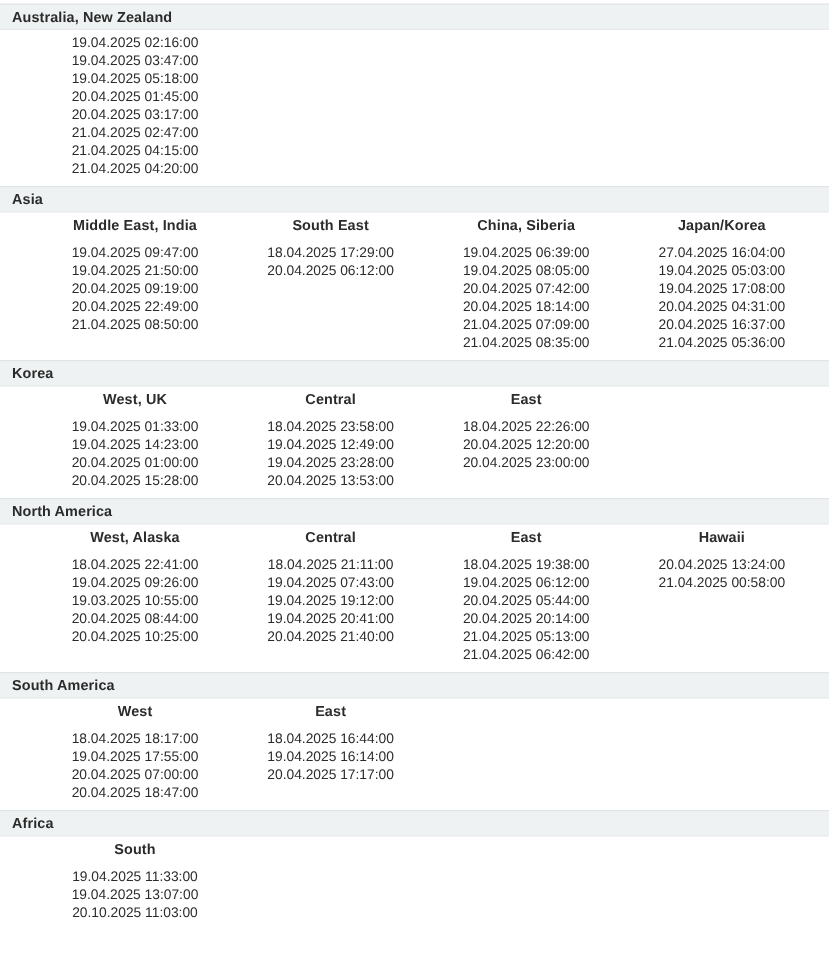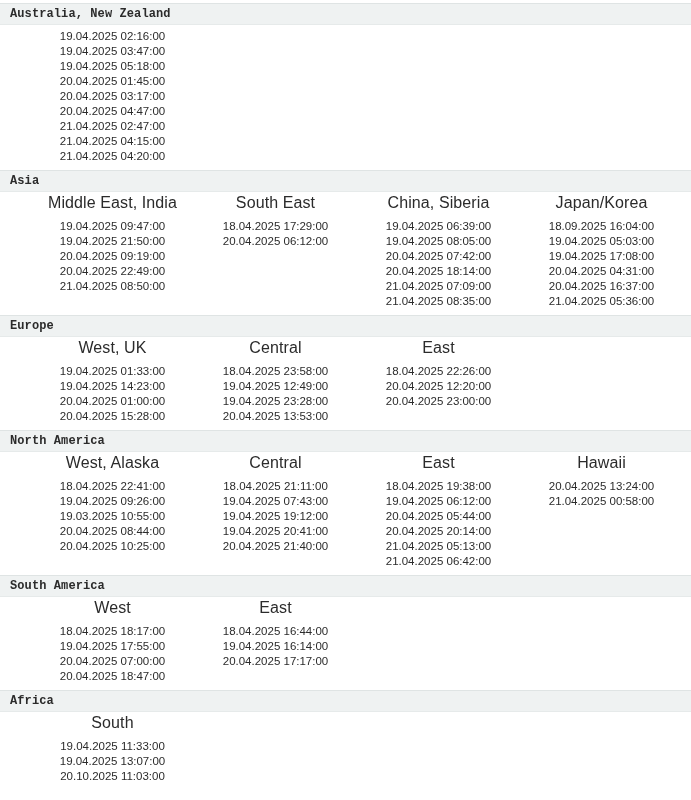--- a/index.html
+++ b/index.html
@@ -20,35 +20,34 @@
   .band {
     height: 20px;
     line-height: 20px;
     background: #eff2f2;
     border-top: 1px solid #dfe4e4;
     border-bottom: 1px solid #e6eaea;
     padding: 0 10px;
     font-size: 12px;
     font-weight: bold;
     letter-spacing: 0.1px;
-    font-family: Liberation Mono, monospace;
   }
   .cols {
     display: flex;
     padding: 4px 8px 6px 8px;
     margin-left: 23px;
   }
   .col {
     width: 25%;
     text-align: center;
     box-sizing: border-box;
   }
   .col-title {
-    font-size: 16px;
-    font-weight: normal;
+    font-size: 12px;
+    font-weight: bold;
     line-height: 14px;
     margin-bottom: 9px;
     letter-spacing: 0.1px;
   }
   .time {
     font-size: 11.5px;
     line-height: 15px;
     white-space: nowrap;
   }
 </style>
@@ -58,21 +57,20 @@
 <div id="timetable-root">
     <div class="section">
       <div class="band">Australia, New Zealand</div>
       <div class="cols">
         <div class="col">
           <div class="time">19.04.2025 02:16:00</div>
           <div class="time">19.04.2025 03:47:00</div>
           <div class="time">19.04.2025 05:18:00</div>
           <div class="time">20.04.2025 01:45:00</div>
           <div class="time">20.04.2025 03:17:00</div>
-          <div class="time">20.04.2025 04:47:00</div>
           <div class="time">21.04.2025 02:47:00</div>
           <div class="time">21.04.2025 04:15:00</div>
           <div class="time">21.04.2025 04:20:00</div>
         </div>
       </div>
     </div>
     <div class="section">
       <div class="band">Asia</div>
       <div class="cols">
         <div class="col">
@@ -92,31 +90,31 @@
           <div class="col-title">China, Siberia</div>
           <div class="time">19.04.2025 06:39:00</div>
           <div class="time">19.04.2025 08:05:00</div>
           <div class="time">20.04.2025 07:42:00</div>
           <div class="time">20.04.2025 18:14:00</div>
           <div class="time">21.04.2025 07:09:00</div>
           <div class="time">21.04.2025 08:35:00</div>
         </div>
         <div class="col">
           <div class="col-title">Japan/Korea</div>
-          <div class="time">18.09.2025 16:04:00</div>
+          <div class="time">27.04.2025 16:04:00</div>
           <div class="time">19.04.2025 05:03:00</div>
           <div class="time">19.04.2025 17:08:00</div>
           <div class="time">20.04.2025 04:31:00</div>
           <div class="time">20.04.2025 16:37:00</div>
           <div class="time">21.04.2025 05:36:00</div>
         </div>
       </div>
     </div>
     <div class="section">
-      <div class="band">Europe</div>
+      <div class="band">Korea</div>
       <div class="cols">
         <div class="col">
           <div class="col-title">West, UK</div>
           <div class="time">19.04.2025 01:33:00</div>
           <div class="time">19.04.2025 14:23:00</div>
           <div class="time">20.04.2025 01:00:00</div>
           <div class="time">20.04.2025 15:28:00</div>
         </div>
         <div class="col">
           <div class="col-title">Central</div>

